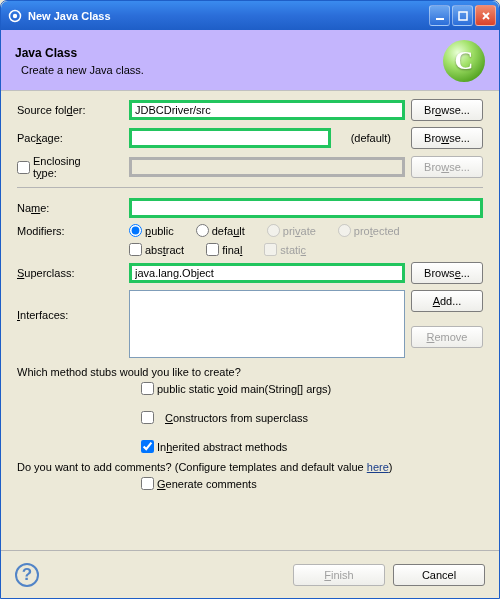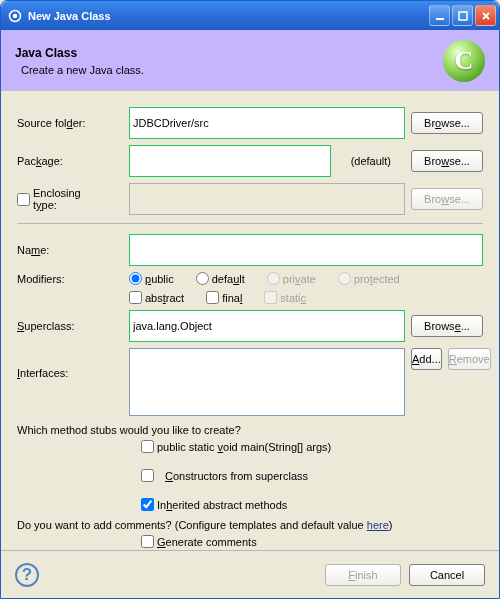--- a/index.html
+++ b/index.html
@@ -53,33 +53,33 @@
   .header-subtitle { font-size: 11px; margin-left: 6px; }
   .header-icon {
     width: 42px; height: 42px;
     border-radius: 50%;
     background: radial-gradient(circle at 35% 30%, #e9ffd6 0%, #a3e26a 35%, #4fa01e 80%, #2f6b0f 100%);
     display: flex; align-items: center; justify-content: center;
     color: white; font-size: 26px; font-weight: bold; font-family: Georgia, serif;
     text-shadow: 0 1px 2px rgba(0,0,0,0.4);
   }
   .content {
-    padding: 16px 16px 8px 16px;
+    padding: 8px 16px 8px 16px;
   }
   .row {
     display: flex;
     align-items: center;
     margin-bottom: 6px;
     gap: 6px;
   }
   .label-col { width: 106px; }
   .input-text {
     flex: 1;
-    height: 32px;
-    border: 1px solid #22c55e;
+    height: 20px;
+    border: 3px solid #22c55e;
     padding: 1px 3px;
     font-family: Tahoma, sans-serif;
     font-size: 11px;
     background: white;
   }
   .input-text.disabled { background: #ece9d8; color: #888; border-color:#b0b0b0; }
   .btn {
     width: 72px;
     height: 22px;
     border: 1px solid #7d7d7d;
@@ -102,21 +102,21 @@
   .radio-item, .check-item { display:flex; align-items:center; margin-right: 18px; }
   .radio-item input, .check-item input { margin: 0 3px 0 0; }
   .radio-item.disabled, .check-item.disabled { color: #a0a0a0; }
   .underline-char { text-decoration: underline; }
   .interfaces-box {
     flex:1;
     height: 68px;
     border: 1px solid #7f9db9;
     background: white;
   }
-  .btn-col { display:flex; flex-direction:row; gap:6px; width: 72px; }
+  .btn-col { display:flex; flex-direction:column; gap:14px; width: 72px; }
   .section-label { margin: 8px 0 4px 0; }
   .indent { margin-left: 124px; }
   .link { color: #1a3e8a; text-decoration: underline; cursor:pointer; }
   .footer {
     position: absolute;
     bottom: 0; left:0; right:0;
     height: 48px;
     border-top: 1px solid #b5b5b5;
     background: #ece9d8;
     display: flex;
@@ -127,21 +127,21 @@
     width: 24px; height:24px;
     border: 2px solid #5184c7;
     border-radius: 50%;
     color: #5184c7;
     font-weight: bold;
     font-size: 17px;
     display:flex; align-items:center; justify-content:center;
     cursor:pointer;
   }
   .footer-spacer { flex: 1; }
-  .footer .btn { width: 76px; margin-left: 8px; }
+  .footer .btn { width: 92px; margin-left: 8px; }
   .row.align-top { align-items: flex-start; }
   .row.align-top .label-col { padding-top: 3px; margin-top: 16px; }
   .outer-border {
     width:500px; height:599px;
     border:1px solid #1e5ec7;
     border-radius: 7px 7px 0 0;
     position:relative;
     background:#ece9d8;
   }
 </style>

